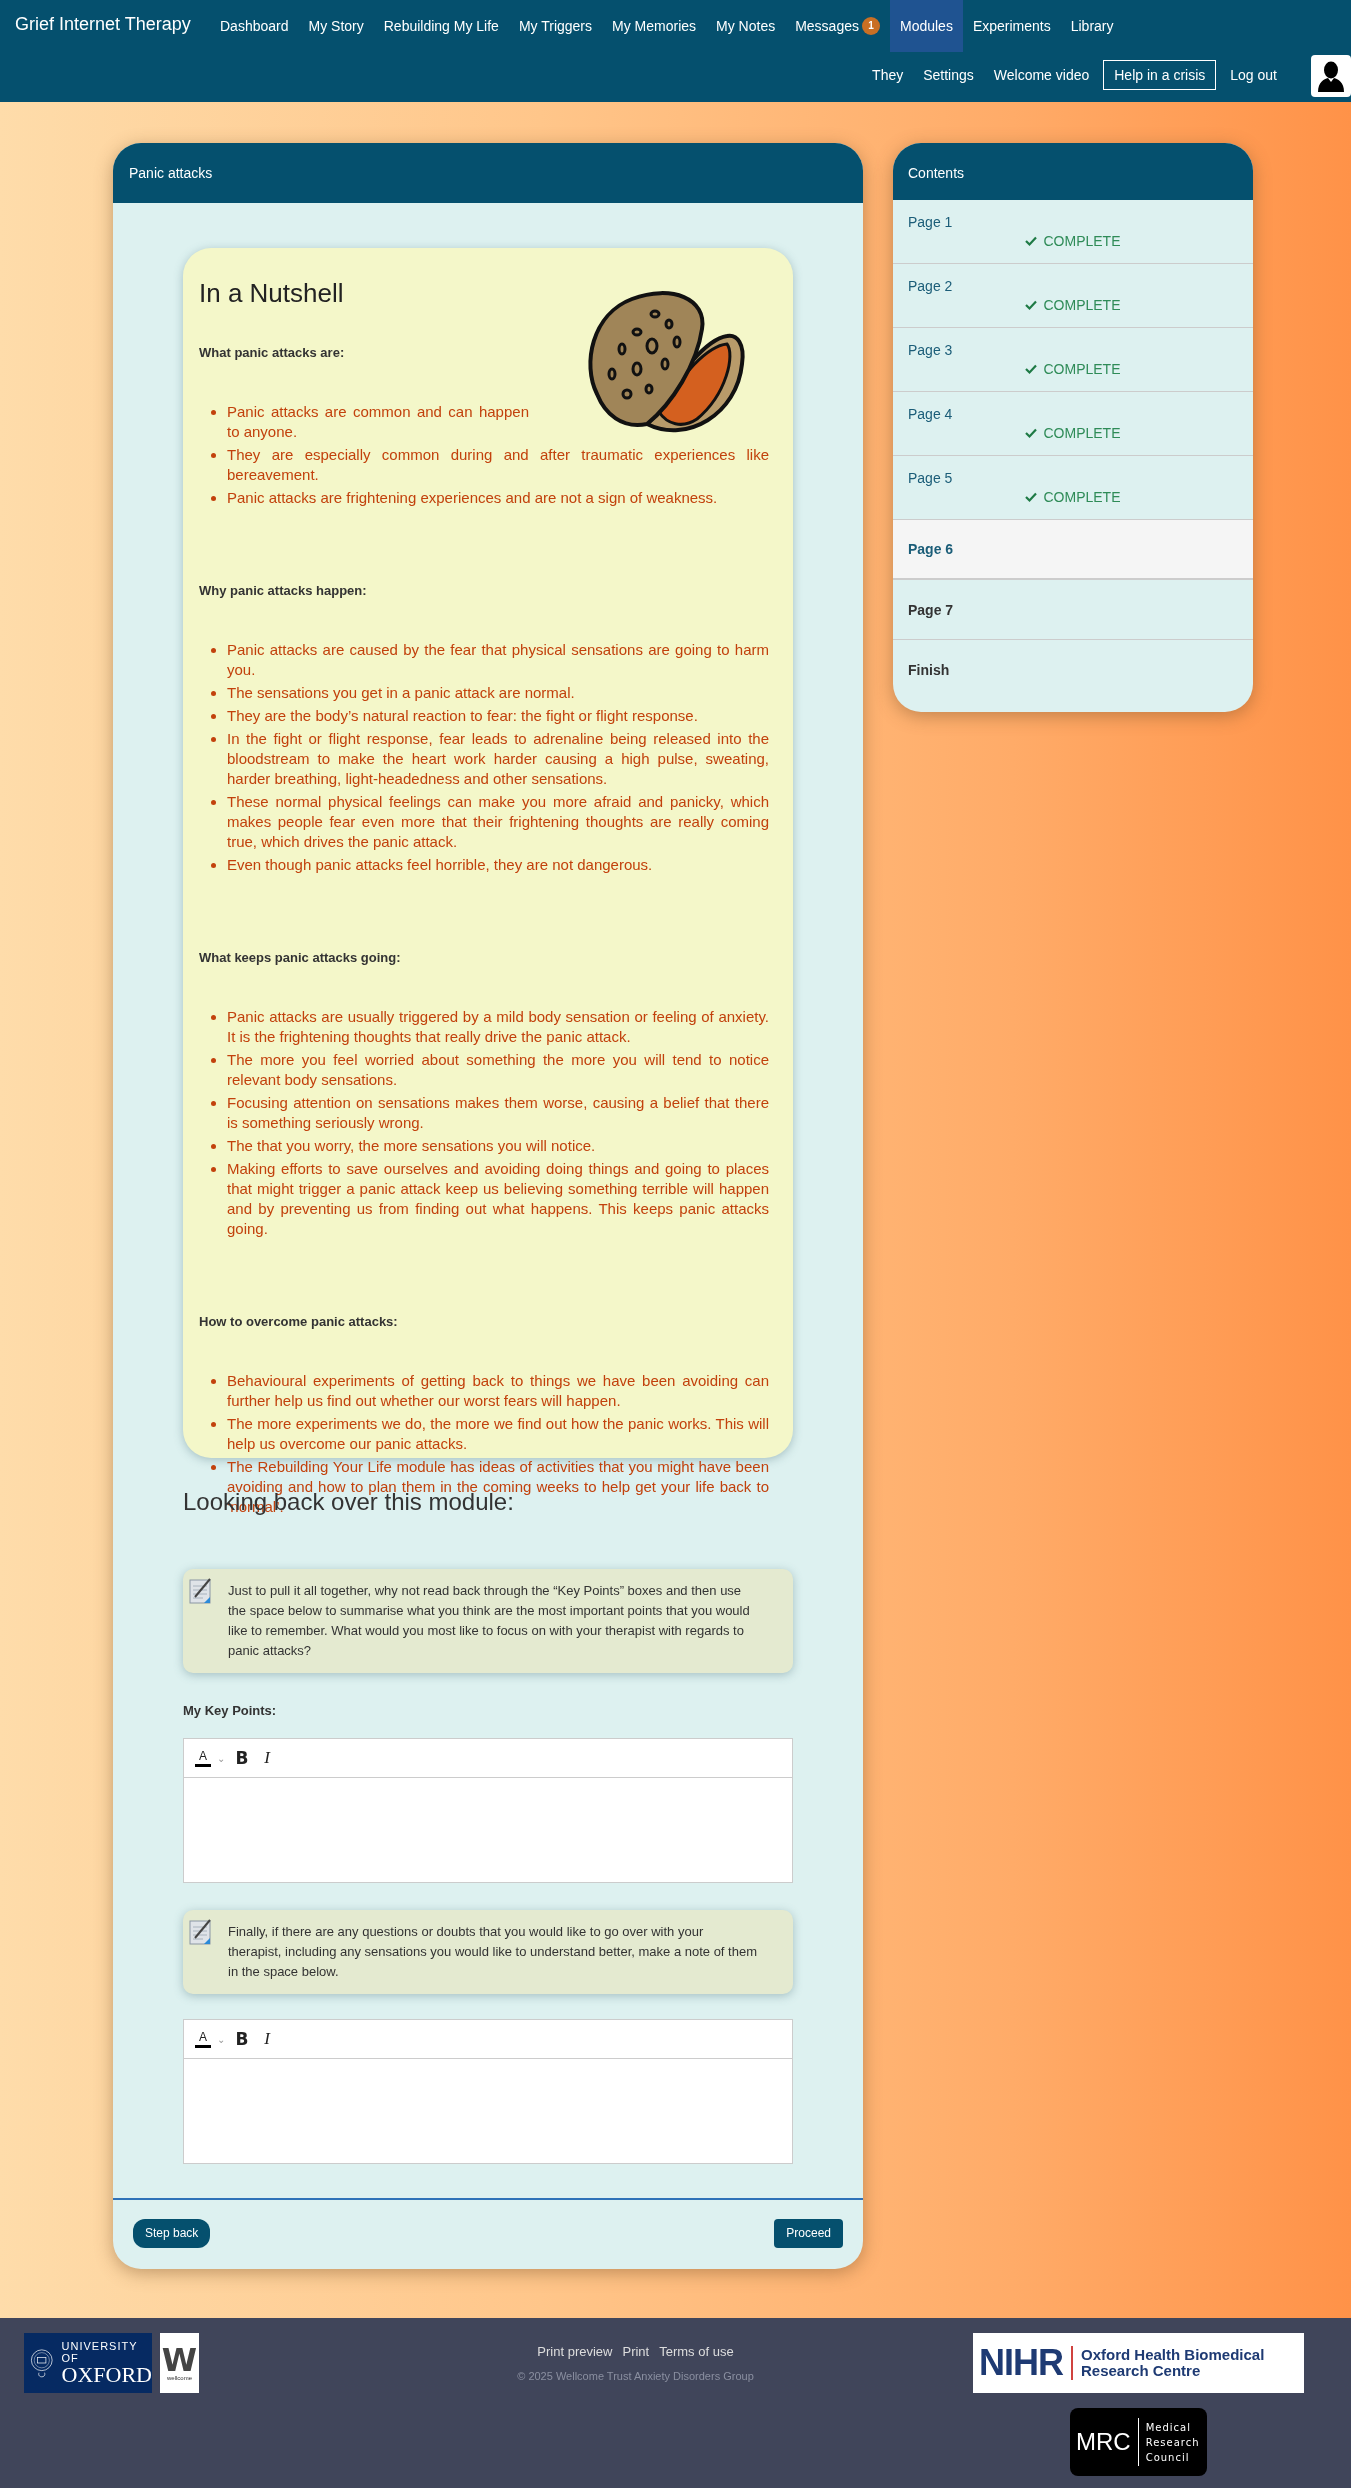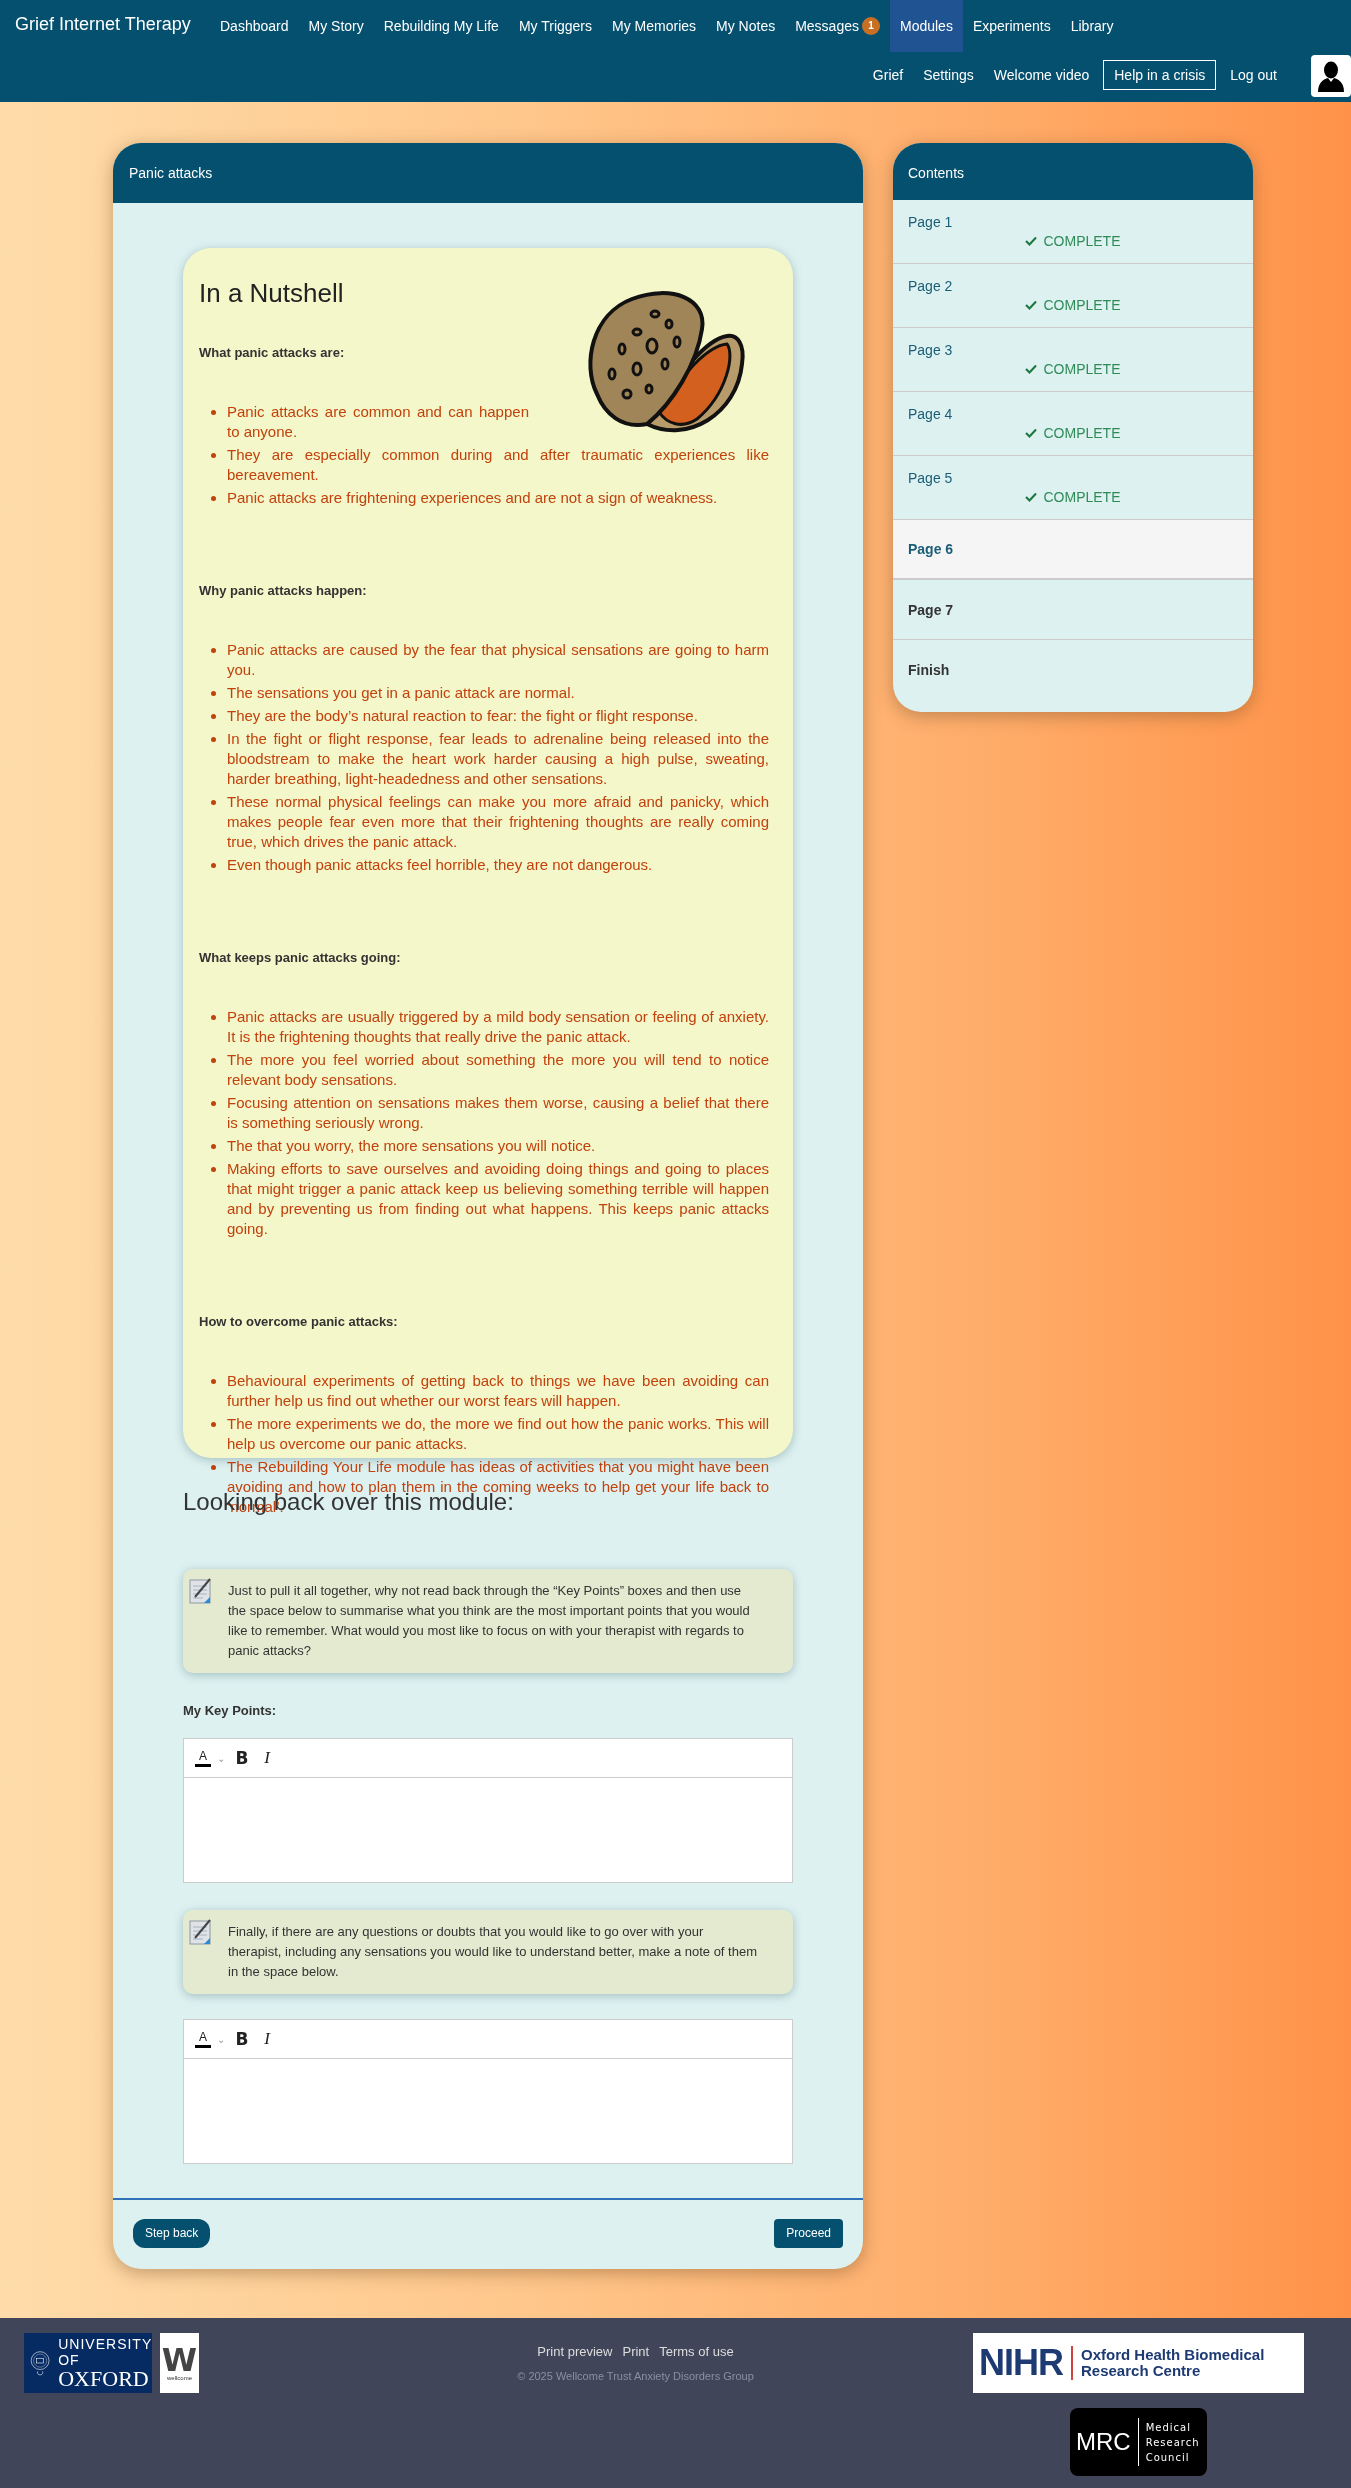--- a/index.html
+++ b/index.html
@@ -149,21 +149,21 @@
   
   .footer {
     position: absolute; left: 0; top: 2318px; width: 1351px; height: 170px; background: #40455a;
   }
   .logo-oxford {
     position: absolute; left: 24px; top: 15px; width: 128px; height: 60px; background: #062a62;
     display: flex; align-items: center; color: #fff;
   }
   .logo-oxford .seal { width: 34px; height: 52px; margin-left: 6px; }
   .logo-oxford .ox-text { margin-left: 8px; }
-  .ox-small { font-size: 14px; letter-spacing: 1px; }
+  .ox-small { font-size: 11px; letter-spacing: 1px; }
   .ox-big { font-family: "Liberation Serif", serif; font-size: 22px; line-height: 22px; }
   .logo-wellcome {
     position: absolute; left: 160px; top: 15px; width: 39px; height: 60px; background: #fff;
     display: flex; flex-direction: column; align-items: center; justify-content: center;
   }
   .wl-w { font-size: 32px; font-weight: bold; color: #444; line-height: 30px; font-family: "DejaVu Sans", sans-serif; }
   .wl-t { font-size: 6px; color: #333; }
   .footer-links {
     position: absolute; left: 0; width: 1351px; top: 24px; text-align: center; padding-left: 0;
   }
@@ -199,21 +199,21 @@
     <a class="nav-item">My Notes</a>
     <a class="nav-item">
       <span>Messages</span>
       <span class="badge">1</span>
     </a>
     <a class="nav-item active">Modules</a>
     <a class="nav-item">Experiments</a>
     <a class="nav-item">Library</a>
   </nav>
   <nav class="nav-secondary">
-    <a class="nav-item">Grief</a>
+    <a class="nav-item">They</a>
     <a class="nav-item">Settings</a>
     <a class="nav-item">Welcome video</a>
     <a class="nav-item crisis">Help in a crisis</a>
     <a class="nav-item">Log out</a>
   </nav>
   <div class="avatar">
     <svg width="30" height="32" viewBox="0 0 30 32">
       <ellipse cx="15" cy="10" rx="7" ry="8.5" fill="#000"></ellipse>
       <path d="M2 32 C2 22 8 19 12 18 L15 22 L18 18 C22 19 28 22 28 32 Z" fill="#000"></path>
     </svg>

